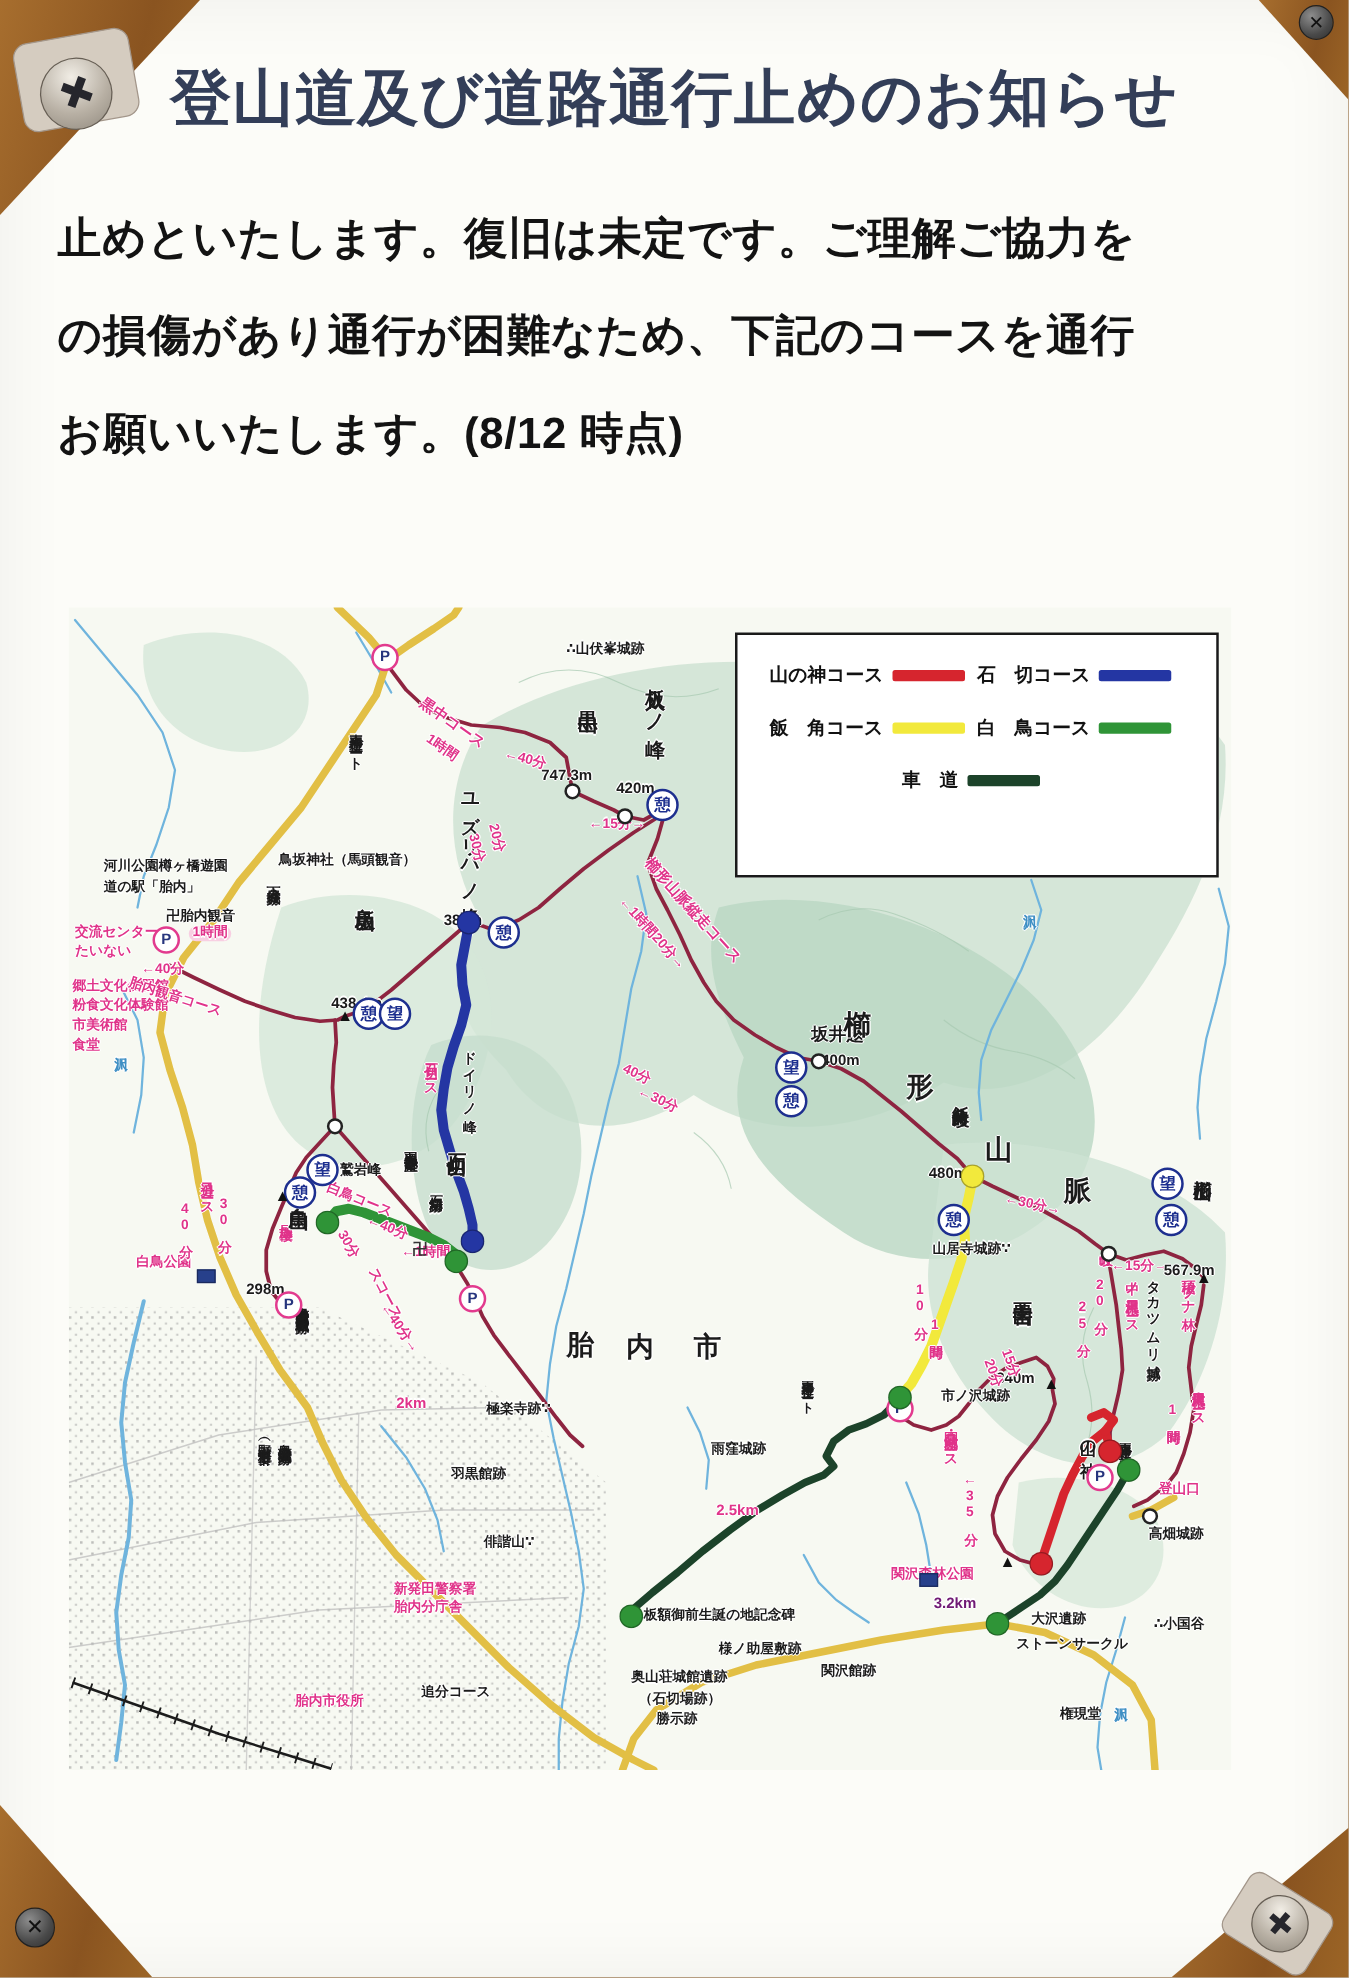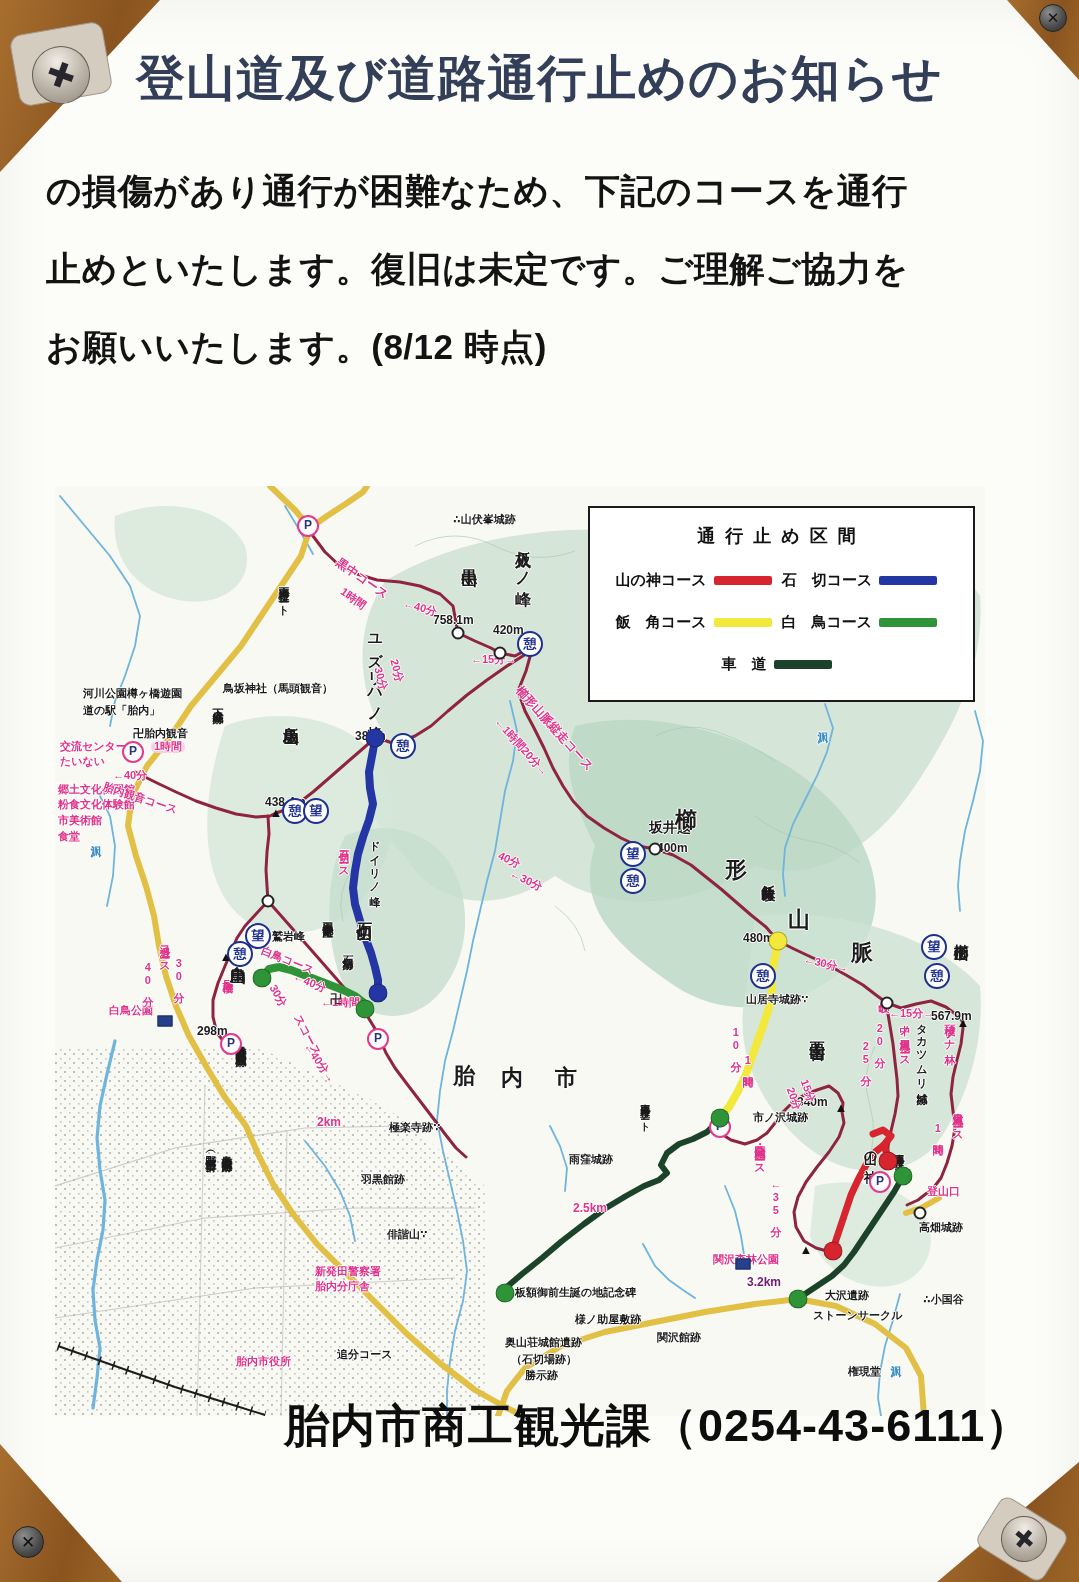--- a/index.html
+++ b/index.html
@@ -43,22 +43,22 @@
   .lg-swatch{display:inline-block;width:58px;height:9px;margin:0 10px 0 7px;border-radius:2px;}
 </style>
 </head>
 <body>
 
 <div class="stage">
   <div class="paper"></div>
 
   <div class="title">登山道及び道路通行止めのお知らせ</div>
   <div class="bodytext">
+    <div class="line">止めといたします。復旧は未定です。ご理解ご協力を</div>
     <div class="line">の損傷があり通行が困難なため、下記のコースを通行</div>
-    <div class="line">止めといたします。復旧は未定です。ご理解ご協力を</div>
     <div class="line">お願いいたします。(8/12 時点)</div>
   </div>
 
   <div class="map">
     <svg width="930" height="930" viewBox="0 0 930 930">
       <defs>
         <pattern id="towndots" width="9" height="9" patternUnits="userSpaceOnUse">
           <rect x="0" y="0" width="2" height="2" fill="#8f8f8f"></rect>
           <rect x="5" y="5" width="1.6" height="1.6" fill="#9a9a9a"></rect>
         </pattern>
@@ -133,21 +133,20 @@
         <path d="M847,692 L839,706 L829,721 L819,736 L809,751 L799,766 L789,779 L777,790 L762,800 L750,808 L744,812" stroke="var(--route_shado)" stroke-width="6"></path>
         <path d="M320,254 L317,270 L314,286 L315,302 L318,318 L314,334 L308,351 L303,368 L300,385 L298,402 L300,418 L305,435 L310,451 L316,467 L320,481 L323,494 L323,505" stroke="var(--route_ishikiri)" stroke-width="8"></path>
         <path d="M208,490 L214,483 L224,481 L236,484 L249,489 L262,494 L275,499 L288,504 L300,510 L309,517 L311,522" stroke="var(--route_hakucho)" stroke-width="8"></path>
         <path d="M723,457 L720,472 L716,489 L717,506 L714,522 L708,540 L702,557 L696,574 L690,591 L682,607 L674,621 L666,630" stroke="var(--route_hankaku)" stroke-width="8"></path>
         <path d="M833,672 L829,659 L819,667 L811,679 L803,694 L796,709 L791,724 L786,739 L781,754 L778,763" stroke="var(--route_yamanokami)" stroke-width="7"></path>
         <path d="M829,659 L836,650 L828,644 L818,648" stroke="var(--route_yamanokami)" stroke-width="7"></path>
       </g>
     </svg>
 
     <div class="legend">
-      <div class="lg-title">通行止め区間</div>
       <div class="lg-row">
         <span class="lg-label">山の神コース</span>
         <span class="lg-swatch" style="background: rgb(214, 37, 46);"></span>
         <span class="lg-label">石　切コース</span>
         <span class="lg-swatch" style="background: rgb(36, 54, 163);"></span>
       </div>
       <div class="lg-row">
         <span class="lg-label">飯　角コース</span>
         <span class="lg-swatch" style="background: rgb(242, 233, 60);"></span>
         <span class="lg-label">白　鳥コース</span>
@@ -157,21 +156,21 @@
         <span class="lg-label">車　道</span>
         <span class="lg-swatch" style="background: rgb(28, 67, 42);"></span>
       </div>
     </div>
 
     <div class="lbl-layer" id="map-labels">
         <span class="ml" style="left: 398px; top: 28px; font-size: 11px;">∴山伏峯城跡</span>
         <span class="ml v" style="left: 460px; top: 52px; font-size: 16px; font-weight: 800;">板入りノ峰</span>
         <span class="ml" style="left: 438px; top: 138px; font-size: 12px; font-weight: 800;">420m</span>
         <span class="ml v" style="left: 406px; top: 70px; font-size: 16px; font-weight: 800;">黒中山</span>
-        <span class="ml" style="left: 378px; top: 128px; font-size: 12px; font-weight: 800;">758.1m</span>
+        <span class="ml" style="left: 378px; top: 128px; font-size: 12px; font-weight: 800;">747.3m</span>
         <span class="ml v" style="left: 312px; top: 138px; font-size: 15px; font-weight: 800;">ユズリハノ峰</span>
         <span class="ml" style="left: 300px; top: 244px; font-size: 12px; font-weight: 800;">385m</span>
         <span class="ml v" style="left: 228px; top: 228px; font-size: 16px; font-weight: 800;">鳥坂山</span>
         <span class="ml" style="left: 210px; top: 310px; font-size: 12px; font-weight: 800;">438.4m</span>
         <span class="ml v" style="left: 156px; top: 214px; font-size: 11px;">下赤谷城跡</span>
         <span class="ml" style="left: 168px; top: 197px; font-size: 11px;">鳥坂神社（馬頭観音）</span>
         <span class="ml" style="left: 78px; top: 242px; font-size: 11px;">卍胎内観音</span>
         <span class="ml" style="left: 28px; top: 219px; font-size: 11px;">道の駅「胎内」</span>
         <span class="ml" style="left: 6px; top: 202px; font-size: 11px; margin-left: 22px;">河川公園樽ヶ橋遊園</span>
         <span class="ml" style="left: 5px; top: 255px; font-size: 11px; color: rgb(224, 51, 138);">交流センター</span>
@@ -319,21 +318,20 @@
         <div class="mk mk-dot" style="left: 665px; top: 632px; background: rgb(47, 148, 55);"></div>
         <div class="mk mk-dot" style="left: 450px; top: 807px; background: rgb(47, 148, 55);"></div>
         <div class="mk mk-dot" style="left: 848px; top: 690px; background: rgb(47, 148, 55);"></div>
         <div class="mk mk-dot" style="left: 743px; top: 813px; background: rgb(47, 148, 55);"></div>
         <div class="mk mk-dot" style="left: 723px; top: 455px; background: rgb(242, 233, 60);"></div>
         <div class="mk mk-dot" style="left: 833px; top: 675px; background: rgb(214, 37, 46);"></div>
         <div class="mk mk-dot" style="left: 778px; top: 765px; background: rgb(214, 37, 46);"></div>
       </div>
   </div>
 
-  <div class="contact">胎内市商工観光課（0254-43-6111）</div>
 
   <div class="wood tl"></div>
   <div class="wood tr"></div>
   <div class="wood bl"></div>
   <div class="wood br"></div>
   <div class="washer" style="left:14px;top:28px;width:92px;height:70px;transform:rotate(-10deg);"></div>
   <div class="screw" style="left:32px;top:46px;width:56px;height:56px;font-size:34px;transform:rotate(20deg);">✚</div>
   <div class="screw dark" style="right:12px;top:4px;width:26px;height:26px;font-size:15px;">✕</div>
   <div class="screw dark" style="left:12px;bottom:24px;width:30px;height:30px;font-size:17px;">✕</div>
   <div class="washer" style="right:18px;bottom:14px;width:76px;height:56px;transform:rotate(32deg);border-radius:10px;"></div>

